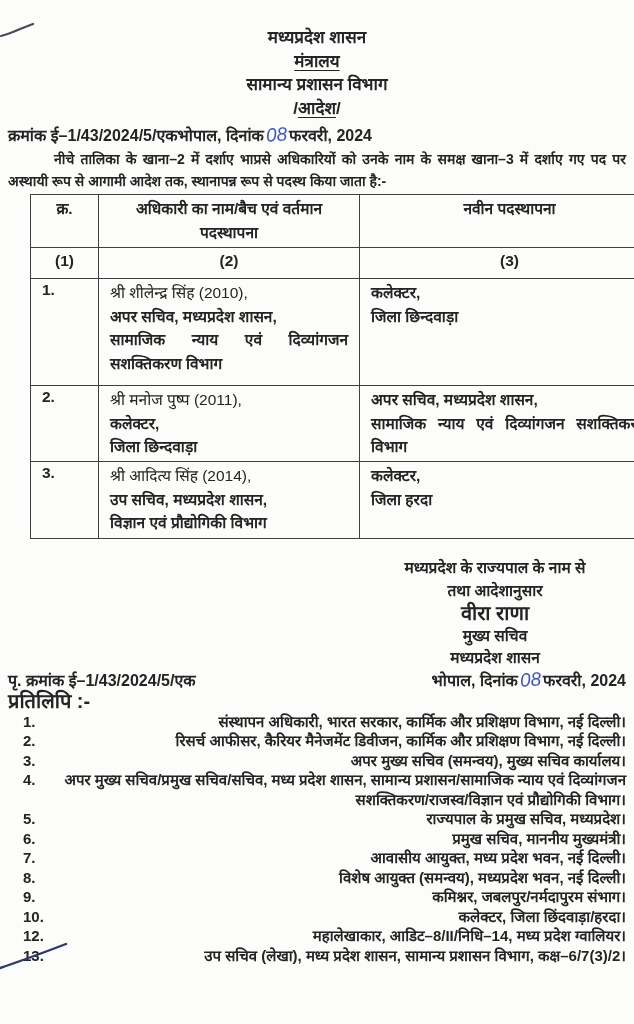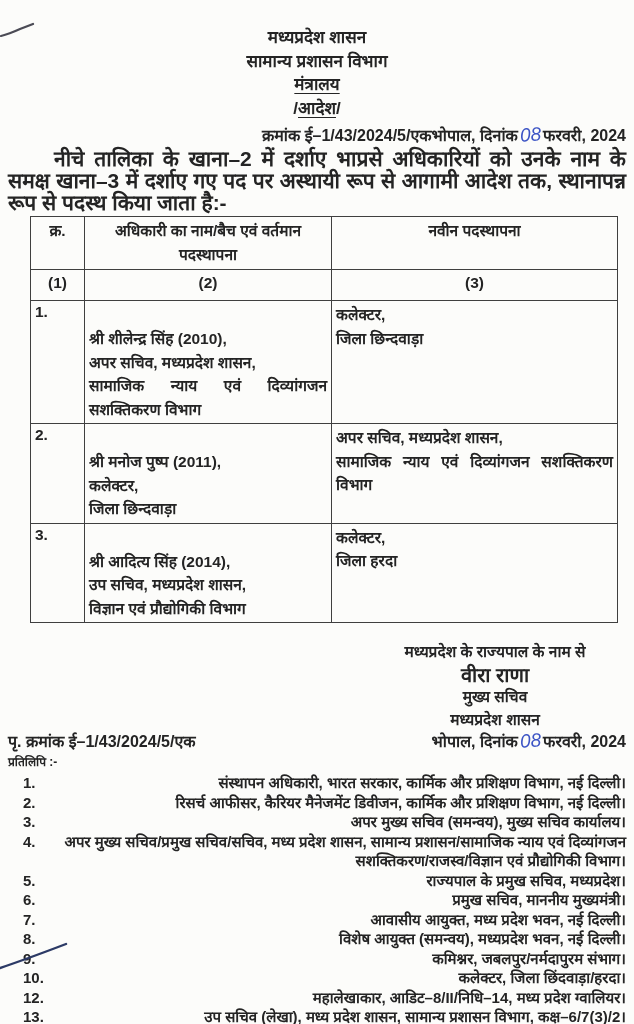--- a/index.html
+++ b/index.html
@@ -6,61 +6,61 @@
   body{
     width:634px;height:1024px;
     background:#fcfcfa;
     color:#242424;
     font-family:"Liberation Sans","DejaVu Sans",sans-serif;
     position:relative;
     overflow:hidden;
   }
   .header{padding-top:26px;text-align:center;font-weight:700;font-size:17px;line-height:23.5px;}
   .u{text-decoration:underline;text-underline-offset:3px;}
-  .ref-row{display:flex;justify-content:flex-end;align-items:baseline;
+  .ref-row{display:flex;justify-content:flex-start;align-items:baseline;
     margin:4px 8px 0 8px;font-size:16px;font-weight:700;line-height:23px;}
-  .intro{margin:1px 8px 0 8px;font-size:21px;font-weight:600;line-height:22px;
+  .intro{margin:1px 8px 0 8px;font-size:14px;font-weight:600;line-height:22px;
     text-align:justify;text-indent:46px;}
   .hand{color:#3d55c5;font-style:italic;font-weight:500;font-size:19px;line-height:1;
     display:inline-block;transform:rotate(-4deg);margin:0 2px;}
   table.order{border-collapse:collapse;margin:2px 0 0 30px;table-layout:fixed;width:560px;
     font-size:15.5px;}
-  table.order td,table.order th{border:1.5px solid #3f3f3f;padding:2px 4px;vertical-align:top;}
+  table.order td,table.order th{border:1.5px solid #3f3f3f;padding:2px 11px;vertical-align:top;}
   th.h{font-weight:700;text-align:center;padding-top:5px;line-height:24px;}
   td.num{text-align:center;font-weight:600;height:26px;line-height:22px;}
   td.cell{font-weight:600;line-height:23.5px;padding-top:5px;}
   .c1{width:45px;} .c2{width:238px;} .c3{width:277px;}
-  .nm{font-weight:700;margin-top:24px;}
+  .nm{font-weight:400;}
   .ml{white-space:pre-line;}
   .just{text-align:justify;}
   td.sno{font-weight:600;padding-top:5px;}
   .r1{height:107px;} .r2{height:76px;} .r3{height:77px;}
   .sig{margin:18px 0 0 362px;width:266px;text-align:center;
     font-size:15.5px;font-weight:600;line-height:22.5px;}
   .sig .name{font-weight:700;font-size:20px;}
   .ref-row2{display:flex;justify-content:space-between;align-items:baseline;
     margin:0 8px 0 8px;font-size:16px;font-weight:700;line-height:21px;gap:44px;}
-  .copy-label{margin:0 0 0 8px;font-size:12px;font-weight:700;line-height:20px;}
+  .copy-label{margin:0 0 0 8px;font-size:20px;font-weight:700;line-height:20px;}
   .clist{margin:1px 8px 0 23px;font-size:15px;font-weight:600;line-height:19.5px;}
   .citem{display:flex;}
   .citem .n{width:24px;flex:0 0 24px;}
   .citem .t{flex:1;text-align:right;}
   svg.stroke{position:absolute;pointer-events:none;}
 </style>
 </head>
 <body>
 
 <svg class="stroke" style="left:0;top:22px;" width="36" height="18" viewBox="0 0 36 18">
   <path d="M1,14 Q9,12 20,7 L33,2" stroke="#4b4b55" stroke-width="2.2" fill="none" stroke-linecap="round"></path>
 </svg>
 
 <div class="header">
   <div>मध्यप्रदेश शासन</div>
+  <div><span class="u">मंत्रालय</span></div>
   <div>सामान्य प्रशासन विभाग</div>
-  <div><span class="u">मंत्रालय</span></div>
   <div><span>/</span><span class="u">आदेश</span><span>/</span></div>
 </div>
 
 <div class="ref-row">
   <span>क्रमांक ई–1/43/2024/5/एक</span>
   <span><span>भोपाल, दिनांक</span><span class="hand">08</span><span>फरवरी, 2024</span></span>
 </div>
 
 <div class="intro">नीचे तालिका के खाना–2 में दर्शाए भाप्रसे अधिकारियों को उनके नाम के समक्ष खाना–3 में दर्शाए गए पद पर अस्थायी रूप से आगामी आदेश तक, स्थानापन्न रूप से पदस्थ किया जाता है:-</div>
 
@@ -105,20 +105,21 @@
 विज्ञान एवं प्रौद्योगिकी विभाग</div>
     </td>
     <td class="cell ml">कलेक्टर,
 जिला हरदा</td>
   </tr>
 </tbody>
   </table>
 
 <div class="sig">
   <div>मध्यप्रदेश के राज्यपाल के नाम से</div>
+  <div>तथा आदेशानुसार</div>
   <div class="name">वीरा राणा</div>
   <div>मुख्य सचिव</div>
   <div>मध्यप्रदेश शासन</div>
 </div>
 
 <div class="ref-row2">
   <span>पृ. क्रमांक ई–1/43/2024/5/एक</span>
   <span><span>भोपाल, दिनांक</span><span class="hand">08</span><span>फरवरी, 2024</span></span>
 </div>
 

